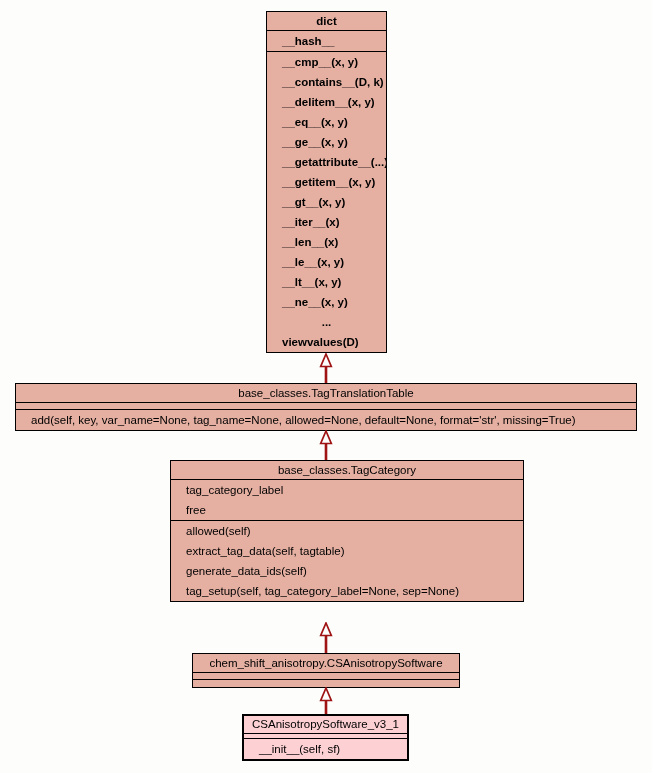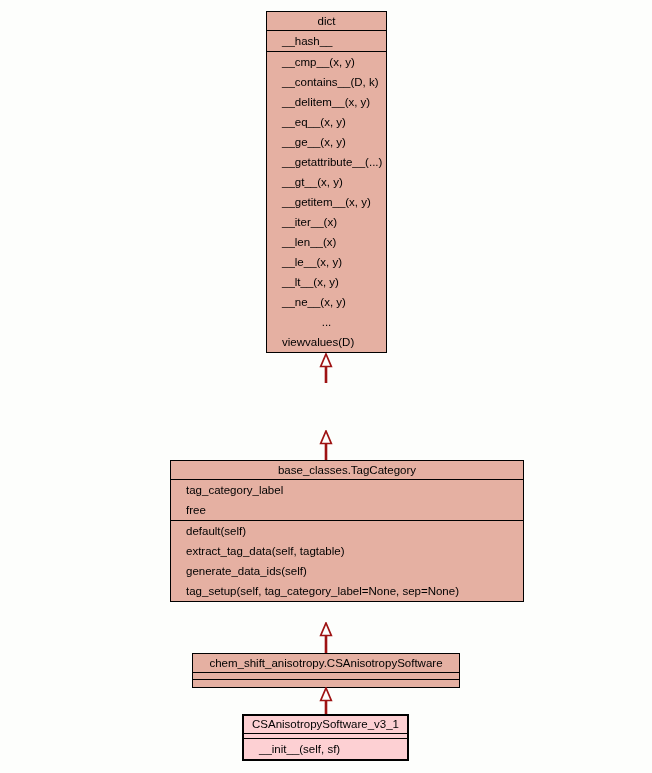--- a/index.html
+++ b/index.html
@@ -48,67 +48,74 @@
   .cbox.highlight .title { height:17px; line-height:17px; }
   .cbox.highlight .sec.empty { height:4px; }
   .arrow { position:absolute; width:14px; }
   .arrow svg { display:block; }
 </style>
 </head>
 <body>
 
 <div class="canvas">
 
-  <div class="cbox" style="left:266px; top:11px; width:121px;">
+  <div class="cbox" style="left:266px; top:11px; width:121px;font-weight:bold;">
     <div class="title">dict</div>
     <div class="sec">
       <div class="row">__hash__</div>
     </div>
     <div class="sec">
       <div class="row">__cmp__(x, y)</div>
       <div class="row">__contains__(D, k)</div>
       <div class="row">__delitem__(x, y)</div>
       <div class="row">__eq__(x, y)</div>
       <div class="row">__ge__(x, y)</div>
       <div class="row">__getattribute__(...)</div>
+      <div class="row">__getitem__(x, y)</div>
       <div class="row">__gt__(x, y)</div>
-      <div class="row">__getitem__(x, y)</div>
       <div class="row">__iter__(x)</div>
       <div class="row">__len__(x)</div>
       <div class="row">__le__(x, y)</div>
       <div class="row">__lt__(x, y)</div>
       <div class="row">__ne__(x, y)</div>
       <div class="row center">...</div>
       <div class="row">viewvalues(D)</div>
     </div>
   </div>
 
   <div class="arrow" style="left:319px; top:353px;">
     <svg width="14" height="30" viewBox="0 0 14 30">
       <rect x="5.7" y="12" width="2.6" height="18" fill="#9e1313"></rect>
       <polygon points="7,1 12.3,13.5 1.7,13.5" fill="#fdfefc" stroke="#9e1313" stroke-width="1.7"></polygon>
     </svg>
   </div>
 
+  <div class="cbox" style="left:15px; top:383px; width:622px;">
+    <div class="title">base_classes.TagTranslationTable</div>
+    <div class="sec empty"></div>
+    <div class="sec">
+      <div class="row">add(self, key, var_name=None, tag_name=None, allowed=None, default=None, format='str', missing=True)</div>
+    </div>
+  </div>
 
   <div class="arrow" style="left:319px; top:430px;">
     <svg width="14" height="30" viewBox="0 0 14 30">
       <rect x="5.7" y="12" width="2.6" height="18" fill="#9e1313"></rect>
       <polygon points="7,1 12.3,13.5 1.7,13.5" fill="#fdfefc" stroke="#9e1313" stroke-width="1.7"></polygon>
     </svg>
   </div>
 
   <div class="cbox" style="left:170px; top:460px; width:354px;">
     <div class="title">base_classes.TagCategory</div>
     <div class="sec">
       <div class="row">tag_category_label</div>
       <div class="row">free</div>
     </div>
     <div class="sec">
-      <div class="row">default(self)</div>
+      <div class="row">allowed(self)</div>
       <div class="row">extract_tag_data(self, tagtable)</div>
       <div class="row">generate_data_ids(self)</div>
       <div class="row">tag_setup(self, tag_category_label=None, sep=None)</div>
     </div>
   </div>
 
   <div class="arrow" style="left:319px; top:622px;">
     <svg width="14" height="31" viewBox="0 0 14 31">
       <rect x="5.7" y="12" width="2.6" height="19" fill="#9e1313"></rect>
       <polygon points="7,1 12.3,13.5 1.7,13.5" fill="#fdfefc" stroke="#9e1313" stroke-width="1.7"></polygon>

